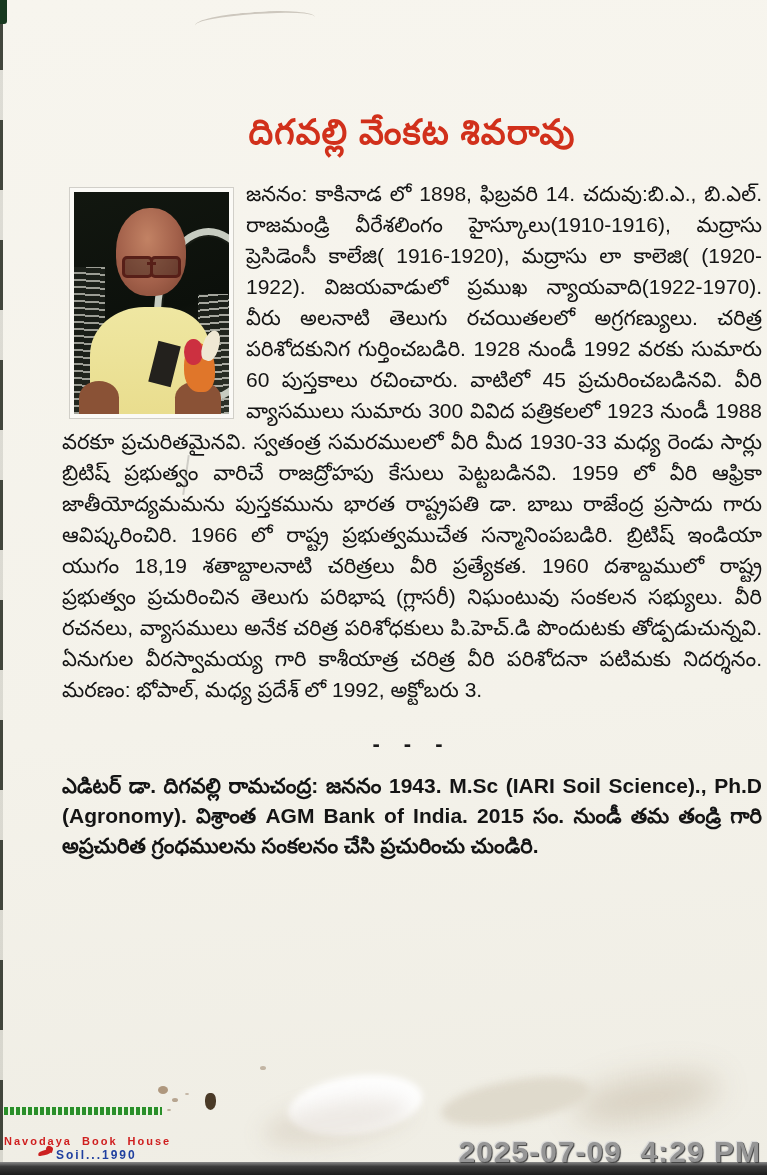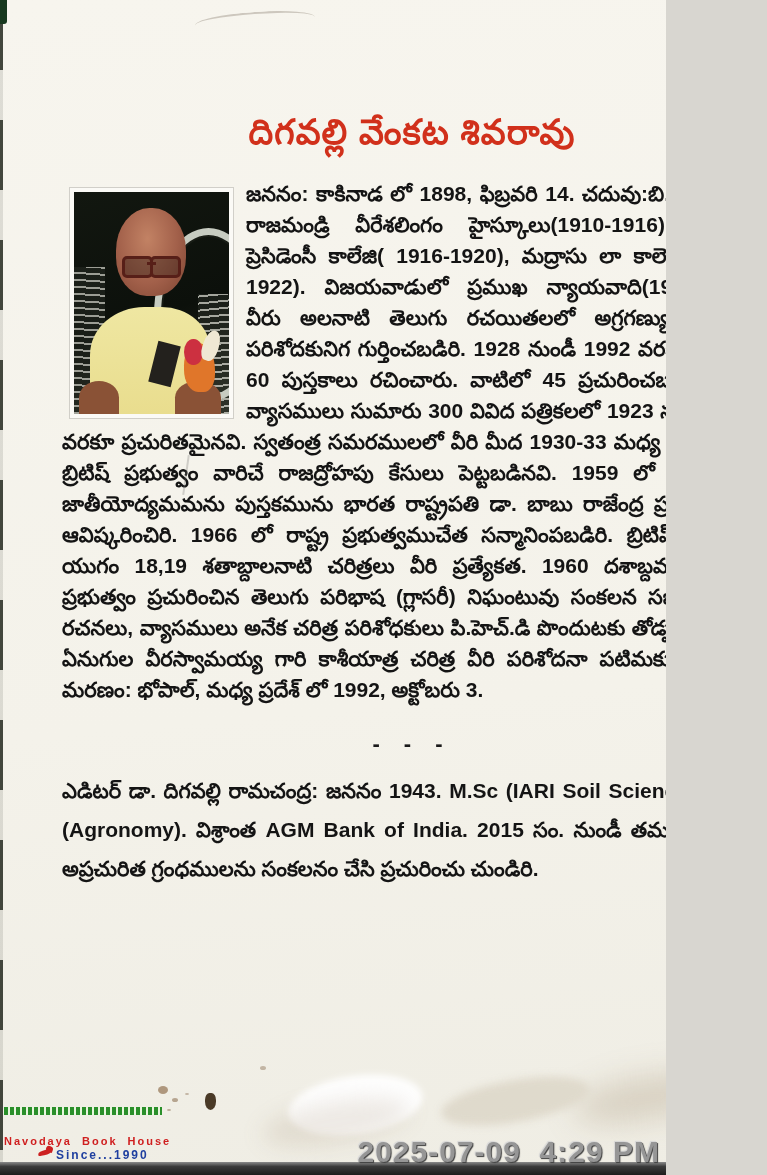--- a/index.html
+++ b/index.html
@@ -1,33 +1,33 @@
 <!DOCTYPE html>
 <html><head>
 <meta charset="utf-8">
 <style>
   html,body{margin:0;padding:0;background:#d8d6d0;}
   .page{
-    position:relative; width:666px; height:1175px; overflow:hidden;
+    position:relative; width:767px; height:1175px; overflow:hidden;
     background:linear-gradient(175deg,#f7f5ee 0%, #f4f2ea 60%, #efede4 100%);
     font-family:"Liberation Sans", sans-serif;
   }
   
   .edge-left{position:absolute;left:0;top:0;width:3px;height:100%;
     background:repeating-linear-gradient(180deg, rgba(35,40,30,.85) 0 70px, rgba(35,40,30,.12) 70px 120px);}
   .corner-mark{position:absolute;left:0;top:0;width:7px;height:24px;background:#17381e;border-radius:0 0 3px 0;}
   
   .bottom-strip{position:absolute;left:0;bottom:0;width:100%;height:13px;
     background:linear-gradient(180deg,#8a8a8a 0%, #3a3a3a 35%, #1c1c1c 100%);}
   
   .content{position:absolute;left:62px;top:0;width:700px;}
   .title{margin:112px 0 0 0;text-align:center;font-size:35px;font-weight:bold;letter-spacing:1px;}
-  .bio{margin-top:17px;font-size:21px;line-height:31px;font-weight:bold;color:#141414;text-align:justify;}
+  .bio{margin-top:17px;font-size:21px;line-height:31px;font-weight:normal;color:#141414;text-align:justify;}
   .separator{margin-top:26px;text-align:center;font-size:22px;font-weight:bold;letter-spacing:9px;color:#1a1a1a;}
-  .editor{margin-top:14px;font-size:21px;line-height:39px;font-weight:bold;color:#141414;text-align:justify;}
+  .editor{margin-top:14px;font-size:21px;line-height:30px;font-weight:bold;color:#141414;text-align:justify;}
   
   .photo{float:left;width:163px;height:230px;margin:10px 13px 6px 8px;
     background:#fbfaf6;box-shadow:0 0 0 1px rgba(0,0,0,.15);padding:4px;box-sizing:border-box;}
   .photo-img{position:relative;width:100%;height:100%;overflow:hidden;
     background:linear-gradient(160deg,#121710 0%, #0c100b 55%, #272b20 100%);}
   .chair-weave-left{position:absolute;left:0;top:34%;width:20%;height:66%;opacity:.75;
     background:repeating-linear-gradient(4deg, rgba(236,236,226,.85) 0 2px, rgba(80,85,75,.25) 2px 7px);}
   .chair-weave-right{position:absolute;right:0;top:46%;width:20%;height:54%;opacity:.8;
     background:repeating-linear-gradient(-6deg, rgba(236,236,226,.85) 0 2px, rgba(80,85,75,.25) 2px 7px);}
   .chair-frame{position:absolute;right:-34px;top:16%;width:95px;height:160px;
@@ -124,19 +124,19 @@
   <div class="stain speck-cluster"></div>
   <div class="stain dark-drop"></div>
   <div class="stain beige-smudge"></div>
 
   <div class="bottom-strip"></div>
 
   <div class="logo">
     <div class="logo-grass"></div>
     <div class="logo-store" style="color:#cf1f1f;">Navodaya Book House</div>
     <div class="logo-since" style="color:#1f3f9f;">
-      <span class="bird"></span><span>Since...1990</span>
+      <span class="bird"></span><span>Soil...1990</span>
     </div>
   </div>
 
   <div class="timestamp">2025-07-09  4:29 PM</div>
 
 </div>
 
 </body></html>

